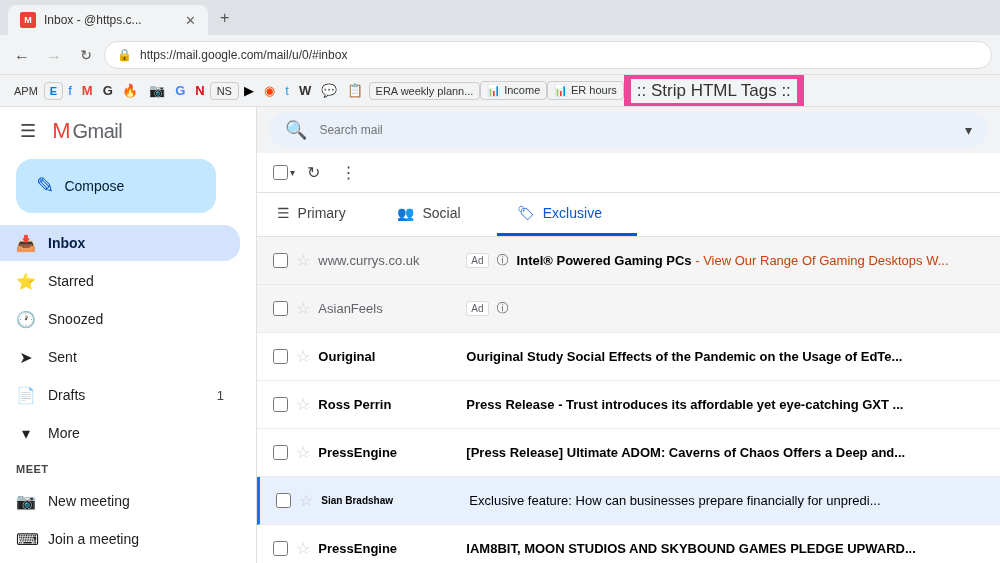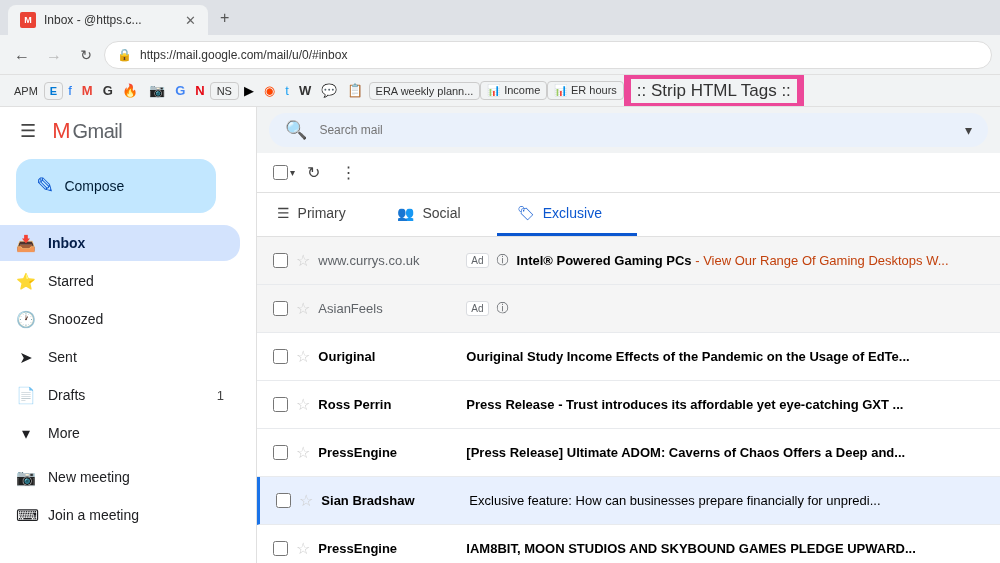--- a/index.html
+++ b/index.html
@@ -90,20 +90,23 @@
     <div style="display:flex; align-items:center; gap:12px; padding:4px 16px; height:36px; cursor:pointer; border-radius:0 16px 16px 0; margin-right:16px; font-size:14px; color:#202124; margin-bottom:2px;">
       <span style="font-size:16px; width:20px; text-align:center;">📄</span>
       <span>Drafts</span>
       <span style="margin-left:auto; font-size:13px; color:#444; font-weight:400;">1</span>
     </div>
     <div style="display:flex; align-items:center; gap:12px; padding:4px 16px; height:36px; cursor:pointer; border-radius:0 16px 16px 0; margin-right:16px; font-size:14px; color:#202124; margin-bottom:8px;">
       <span style="font-size:16px; width:20px; text-align:center;">▾</span>
       <span>More</span>
     </div>
 
+    <div style="padding:4px 16px 4px 16px;">
+      <div style="font-size:11px; color:#444; font-weight:600; margin-bottom:4px; text-transform:uppercase; letter-spacing:0.5px;">Meet</div>
+    </div>
     <div style="display:flex; align-items:center; gap:12px; padding:4px 16px; height:36px; cursor:pointer; border-radius:0 16px 16px 0; margin-right:16px; font-size:14px; color:#202124; margin-bottom:2px;">
       <span style="font-size:16px; width:20px; text-align:center;">📷</span>
       <span>New meeting</span>
     </div>
     <div style="display:flex; align-items:center; gap:12px; padding:4px 16px; height:36px; cursor:pointer; border-radius:0 16px 16px 0; margin-right:16px; font-size:14px; color:#202124;">
       <span style="font-size:16px; width:20px; text-align:center;">⌨</span>
       <span>Join a meeting</span>
     </div>
   </div>
 
@@ -161,21 +164,21 @@
         <span style="width:140px; min-width:140px; font-size:13px; overflow:hidden; text-overflow:ellipsis; white-space:nowrap; font-weight:400; color:#5f6368;">AsianFeels</span>
         <span style="background:#fff; border:1px solid #dadce0; border-radius:3px; font-size:10px; color:#5f6368; padding:1px 4px; flex-shrink:0;">Ad</span>
         <span style="color:#5f6368; font-size:12px; cursor:pointer; flex-shrink:0;">ⓘ</span>
       </div>
 
       <div style="display:flex; align-items:center; padding:0 16px; height:48px; border-bottom:1px solid #e8eaed; cursor:pointer; background:#fff; gap:8px;">
         <input type="checkbox" style="width: 15px; height: 15px; flex-shrink: 0;">
         <span style="font-size:16px; color:#ccc; cursor:pointer; flex-shrink:0;">☆</span>
         <span style="width:140px; min-width:140px; font-size:13px; overflow:hidden; text-overflow:ellipsis; white-space:nowrap; font-weight:600;">Ouriginal</span>
         <div style="flex:1; overflow:hidden; text-overflow:ellipsis; white-space:nowrap; font-size:13px;">
-          <span style="font-weight:600;">Ouriginal Study Income Effects of the Pandemic on the Usage of EdTe...</span>
+          <span style="font-weight:600;">Ouriginal Study Social Effects of the Pandemic on the Usage of EdTe...</span>
         </div>
       </div>
 
       <div style="display:flex; align-items:center; padding:0 16px; height:48px; border-bottom:1px solid #e8eaed; cursor:pointer; background:#fff; gap:8px;">
         <input type="checkbox" style="width: 15px; height: 15px; flex-shrink: 0;">
         <span style="font-size:16px; color:#ccc; cursor:pointer; flex-shrink:0;">☆</span>
         <span style="width:140px; min-width:140px; font-size:13px; overflow:hidden; text-overflow:ellipsis; white-space:nowrap; font-weight:600;">Ross Perrin</span>
         <div style="flex:1; overflow:hidden; text-overflow:ellipsis; white-space:nowrap; font-size:13px;">
           <span style="font-weight:600;">Press Release - Trust introduces its affordable yet eye-catching GXT ...</span>
         </div>
@@ -186,21 +189,21 @@
         <span style="font-size:16px; color:#ccc; cursor:pointer; flex-shrink:0;">☆</span>
         <span style="width:140px; min-width:140px; font-size:13px; overflow:hidden; text-overflow:ellipsis; white-space:nowrap; font-weight:600;">PressEngine</span>
         <div style="flex:1; overflow:hidden; text-overflow:ellipsis; white-space:nowrap; font-size:13px;">
           <span style="font-weight:600;">[Press Release] Ultimate ADOM: Caverns of Chaos Offers a Deep and...</span>
         </div>
       </div>
 
       <div style="display:flex; align-items:center; padding:0 16px; height:48px; border-bottom:1px solid #e8eaed; cursor:pointer; background:#e8f0fe; gap:8px; border-left:3px solid #1a73e8;">
         <input type="checkbox" style="width: 15px; height: 15px; flex-shrink: 0;">
         <span style="font-size:16px; color:#ccc; cursor:pointer; flex-shrink:0;">☆</span>
-        <span style="width:140px; min-width:140px; font-size:13px; overflow:hidden; text-overflow:ellipsis; white-space:nowrap; font-weight:600;">Sian Bradshaw</span>
+        <span style="width:140px; min-width:140px; font-size:10px; overflow:hidden; text-overflow:ellipsis; white-space:nowrap; font-weight:600;">Sian Bradshaw</span>
         <div style="flex:1; overflow:hidden; text-overflow:ellipsis; white-space:nowrap; font-size:13px;">
           <span style="font-weight:400;">Exclusive feature: How can businesses prepare financially for unpredi...</span>
         </div>
       </div>
 
       <div style="display:flex; align-items:center; padding:0 16px; height:48px; border-bottom:1px solid #e8eaed; cursor:pointer; background:#fff; gap:8px;">
         <input type="checkbox" style="width: 15px; height: 15px; flex-shrink: 0;">
         <span style="font-size:16px; color:#ccc; cursor:pointer; flex-shrink:0;">☆</span>
         <span style="width:140px; min-width:140px; font-size:13px; overflow:hidden; text-overflow:ellipsis; white-space:nowrap; font-weight:600;">PressEngine</span>
         <div style="flex:1; overflow:hidden; text-overflow:ellipsis; white-space:nowrap; font-size:13px;">

